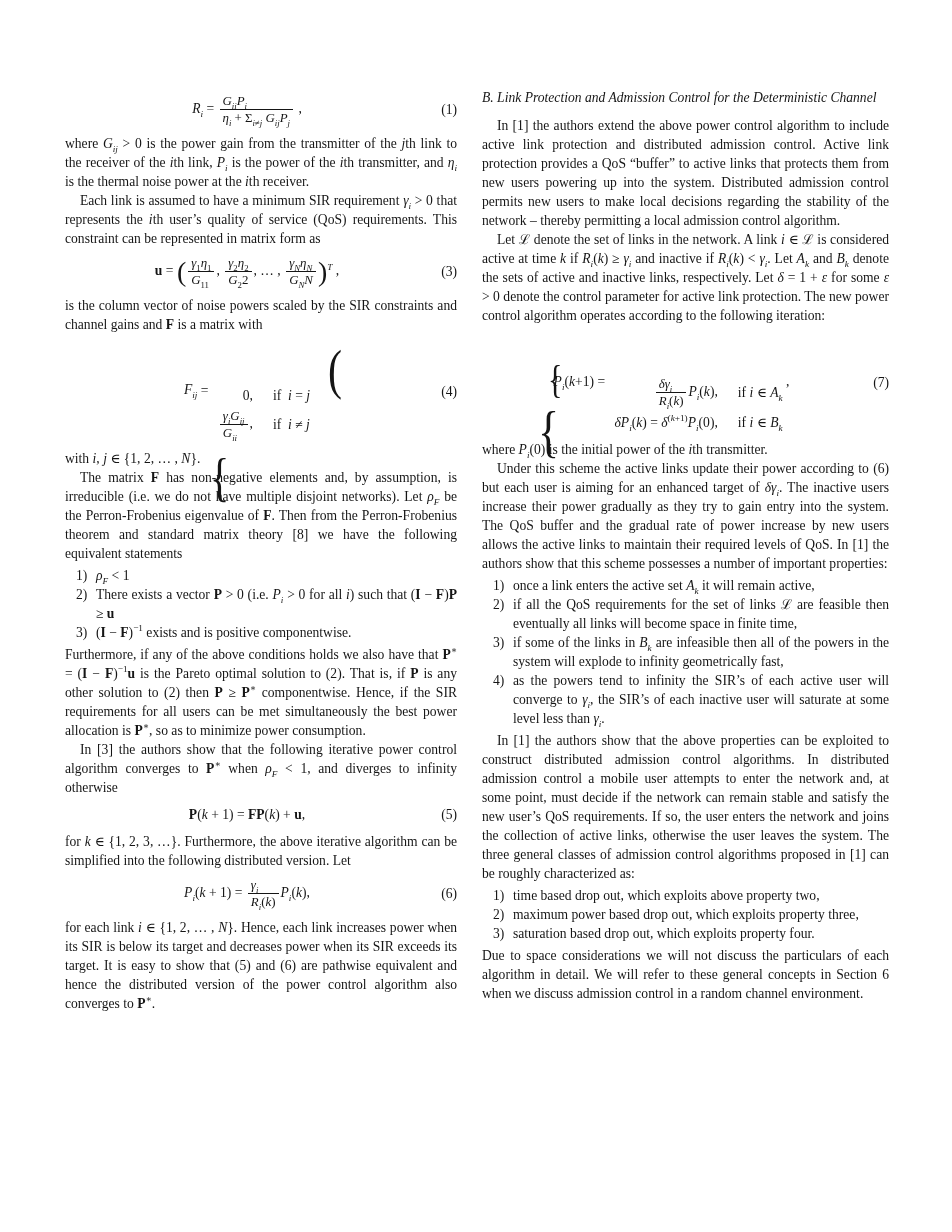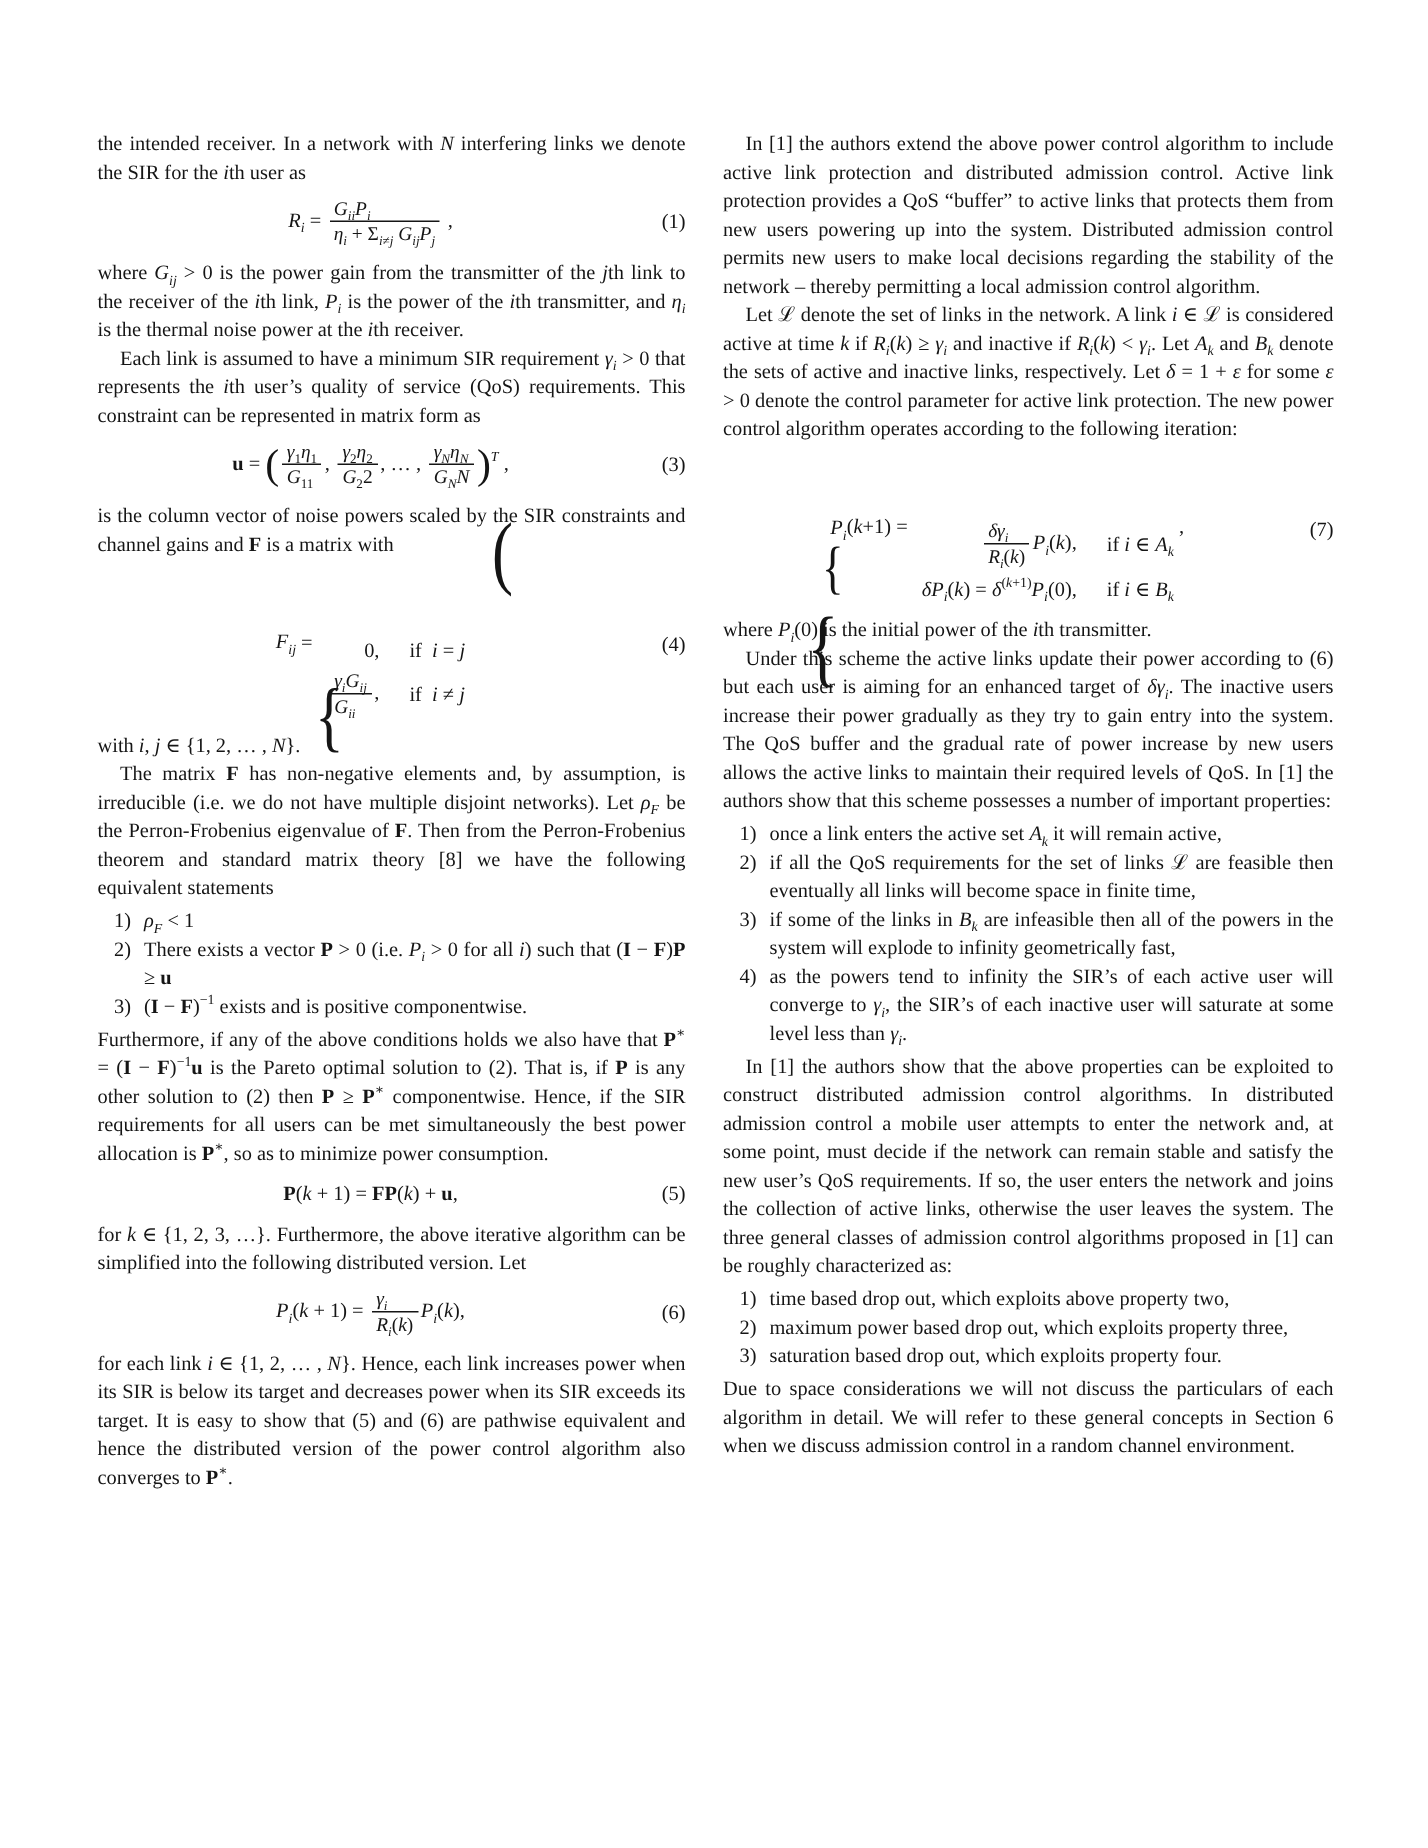--- a/index.html
+++ b/index.html
@@ -32,21 +32,20 @@
   .cases .ccond { justify-self: start; }
   .bigp { font-size: 2.05em; vertical-align: middle; font-weight: normal; }
   .artifact { position: absolute; line-height: 1; transform: scaleY(1.3); transform-origin: top left; color: #151515; }
 </style>
 </head>
 <body>
 
 <div class="page">
   <div class="columns">
     <div class="col" id="col-left">
-        <div class="para">the intended receiver. In a network with <i>N</i> interfering links we denote the SIR for the <i>i</i>th user as</div>
         <div class="eqrow">
           <div class="eqbody"><i>R<sub>i</sub></i> = <span class="frac"><span class="fnum"><i>G<sub>ii</sub></i><i>P<sub>i</sub></i></span><span class="fden"><i>η<sub>i</sub></i> + Σ<sub><i>i</i>≠<i>j</i></sub> <i>G<sub>ij</sub></i><i>P<sub>j</sub></i></span></span> ,</div>
           <div class="eqnum">(1)</div>
         </div>
         <div class="para">where <i>G<sub>ij</sub></i> &gt; 0 is the power gain from the transmitter of the <i>j</i>th link to the receiver of the <i>i</i>th link, <i>P<sub>i</sub></i> is the power of the <i>i</i>th transmitter, and <i>η<sub>i</sub></i> is the thermal noise power at the <i>i</i>th receiver.</div>
         <div class="para indent">Each link is assumed to have a minimum SIR requirement <i>γ<sub>i</sub></i> &gt; 0 that represents the <i>i</i>th user’s quality of service (QoS) requirements. This constraint can be represented in matrix form as</div>
         <div class="eqrow">
           <div class="eqbody"><b>u</b> = <span class="bigp">(</span><span class="frac"><span class="fnum"><i>γ</i><sub>1</sub><i>η</i><sub>1</sub></span><span class="fden"><i>G</i><sub>11</sub></span></span>, <span class="frac"><span class="fnum"><i>γ</i><sub>2</sub><i>η</i><sub>2</sub></span><span class="fden"><i>G</i><sub>2</sub>2</span></span>, … , <span class="frac"><span class="fnum"><i>γ<sub>N</sub></i><i>η<sub>N</sub></i></span><span class="fden"><i>G<sub>N</sub>N</i></span></span><span class="bigp">)</span><sup><i>T</i></sup> ,</div>
           <div class="eqnum">(3)</div>
         </div>
@@ -61,32 +60,34 @@
           <div class="eqnum">(4)</div>
         </div>
         <div class="para">with <i>i</i>, <i>j</i> ∈ {1, 2, … , <i>N</i>}.</div>
         <div class="para indent">The matrix <b>F</b> has non-negative elements and, by assumption, is irreducible (i.e. we do not have multiple disjoint networks). Let <i>ρ<sub>F</sub></i> be the Perron-Frobenius eigenvalue of <b>F</b>. Then from the Perron-Frobenius theorem and standard matrix theory [8] we have the following equivalent statements</div>
         <ol class="plist">
           <li class="plist-item"><i>ρ<sub>F</sub></i> &lt; 1</li>
           <li class="plist-item">There exists a vector <b>P</b> &gt; 0 (i.e. <i>P<sub>i</sub></i> &gt; 0 for all <i>i</i>) such that (<b>I</b> − <b>F</b>)<b>P</b> ≥ <b>u</b></li>
           <li class="plist-item">(<b>I</b> − <b>F</b>)<sup>−1</sup> exists and is positive componentwise.</li>
         </ol>
         <div class="para">Furthermore, if any of the above conditions holds we also have that <b>P</b><sup>∗</sup> = (<b>I</b> − <b>F</b>)<sup>−1</sup><b>u</b> is the Pareto optimal solution to (2). That is, if <b>P</b> is any other solution to (2) then <b>P</b> ≥ <b>P</b><sup>∗</sup> componentwise. Hence, if the SIR requirements for all users can be met simultaneously the best power allocation is <b>P</b><sup>∗</sup>, so as to minimize power consumption.</div>
+        <div class="para indent">In [3] the authors show that the following iterative power control algorithm converges to <b>P</b><sup>∗</sup> when <i>ρ<sub>F</sub></i> &lt; 1, and diverges to infinity otherwise</div>
         <div class="eqrow">
           <div class="eqbody"><b>P</b>(<i>k</i> + 1) = <b>FP</b>(<i>k</i>) + <b>u</b>,</div>
           <div class="eqnum">(5)</div>
         </div>
         <div class="para">for <i>k</i> ∈ {1, 2, 3, …}. Furthermore, the above iterative algorithm can be simplified into the following distributed version. Let</div>
         <div class="eqrow">
           <div class="eqbody"><i>P<sub>i</sub></i>(<i>k</i> + 1) = <span class="frac"><span class="fnum"><i>γ<sub>i</sub></i></span><span class="fden"><i>R<sub>i</sub></i>(<i>k</i>)</span></span><i>P<sub>i</sub></i>(<i>k</i>),</div>
           <div class="eqnum">(6)</div>
         </div>
         <div class="para">for each link <i>i</i> ∈ {1, 2, … , <i>N</i>}. Hence, each link increases power when its SIR is below its target and decreases power when its SIR exceeds its target. It is easy to show that (5) and (6) are pathwise equivalent and hence the distributed version of the power control algorithm also converges to <b>P</b><sup>∗</sup>.</div>
       </div>
     <div class="col col-right" id="col-right">
+        <h3 class="subheading">B. Link Protection and Admission Control for the Deterministic Channel</h3>
         <div class="para indent">In [1] the authors extend the above power control algorithm to include active link protection and distributed admission control. Active link protection provides a QoS “buffer” to active links that protects them from new users powering up into the system. Distributed admission control permits new users to make local decisions regarding the stability of the network – thereby permitting a local admission control algorithm.</div>
         <div class="para indent">Let ℒ denote the set of links in the network. A link <i>i</i> ∈ ℒ is considered active at time <i>k</i> if <i>R<sub>i</sub></i>(<i>k</i>) ≥ <i>γ<sub>i</sub></i> and inactive if <i>R<sub>i</sub></i>(<i>k</i>) &lt; <i>γ<sub>i</sub></i>. Let <i>A<sub>k</sub></i> and <i>B<sub>k</sub></i> denote the sets of active and inactive links, respectively. Let <i>δ</i> = 1 + <i>ε</i> for some <i>ε</i> &gt; 0 denote the control parameter for active link protection. The new power control algorithm operates according to the following iteration:</div>
         <div class="eqrow">
           <div class="eqbody"><i>P<sub>i</sub></i>(<i>k</i>+1) = <span class="cases">
               <span class="cexp"><span class="frac"><span class="fnum"><i>δγ<sub>i</sub></i></span><span class="fden"><i>R<sub>i</sub></i>(<i>k</i>)</span></span><i>P<sub>i</sub></i>(<i>k</i>),</span>
               <span class="ccond">if <i>i</i> ∈ <i>A<sub>k</sub></i></span>
               <span class="cexp"><i>δP<sub>i</sub></i>(<i>k</i>) = <i>δ</i><sup>(<i>k</i>+1)</sup><i>P<sub>i</sub></i>(0),</span>
               <span class="ccond">if <i>i</i> ∈ <i>B<sub>k</sub></i></span>
             </span> ,</div>
           <div class="eqnum">(7)</div>

